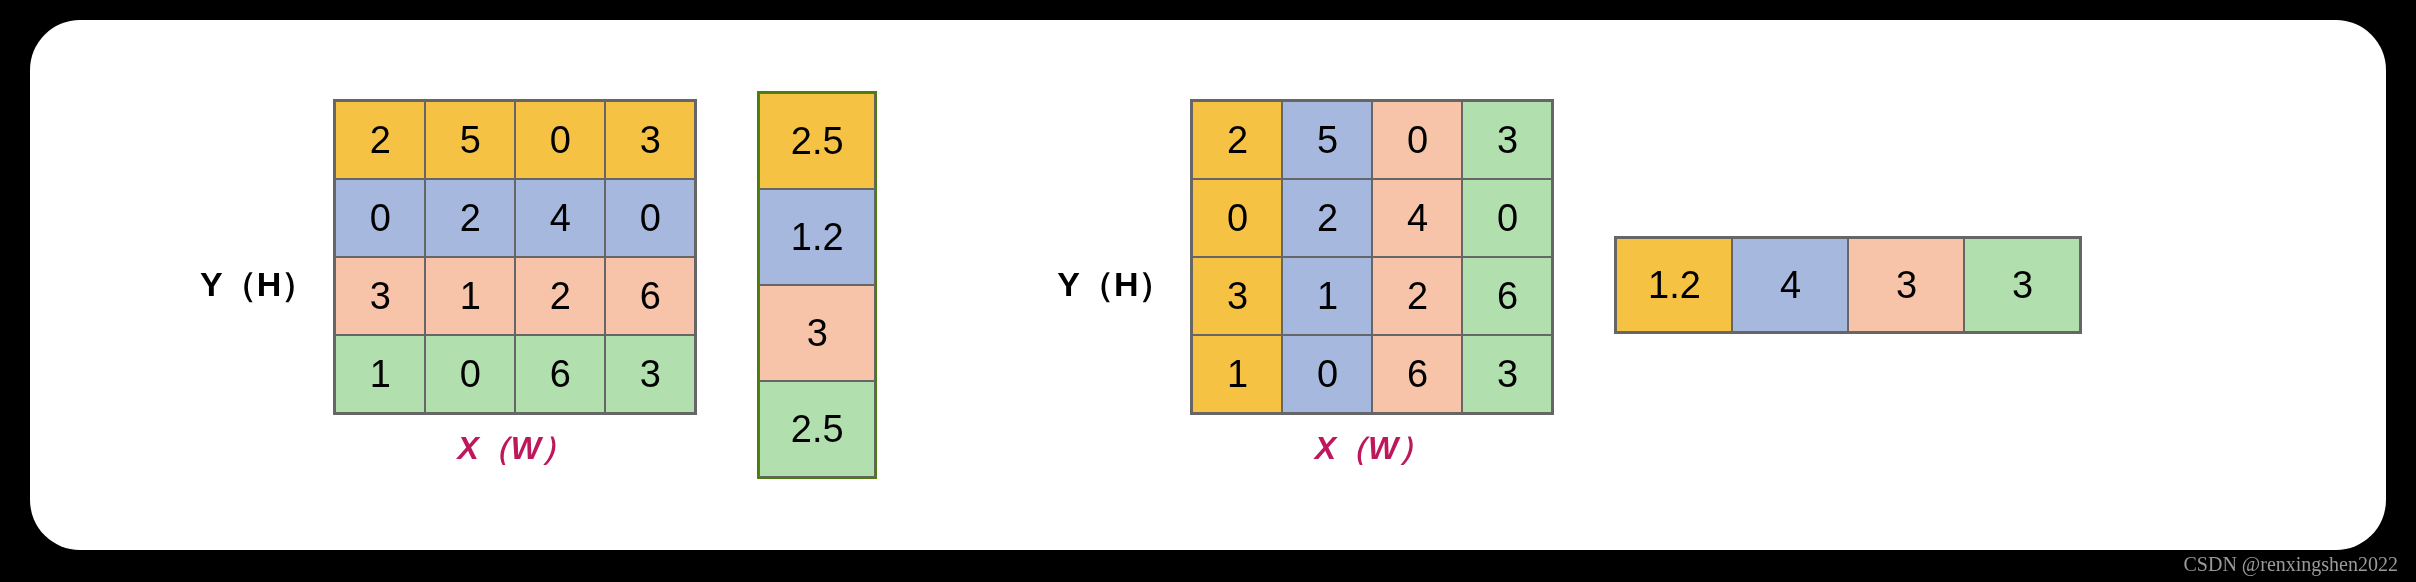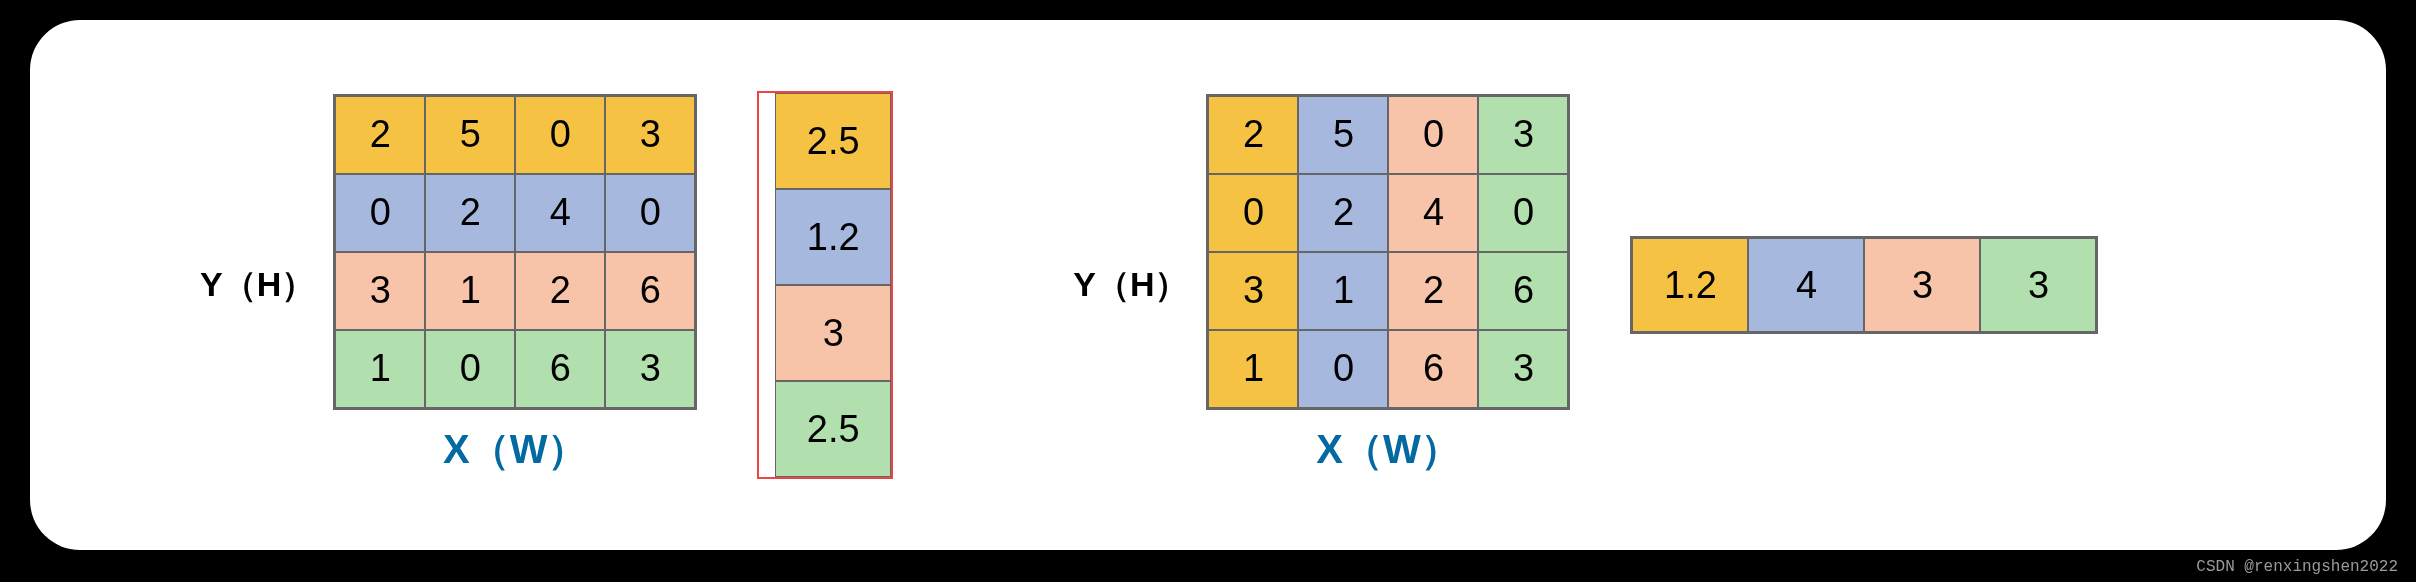--- a/index.html
+++ b/index.html
@@ -65,47 +65,47 @@
     color: #000;
     border: 1px solid #666;
   }
   .cell-tall {
     height: 96px;
   }
   .cell-wide {
     width: 116px;
   }
   .x-label {
-    font-size: 40px;
+    font-size: 32px;
     font-weight: bold;
-    color: #0369a1;
+    color: #be185d;
     white-space: nowrap;
+    font-style: italic;
   }
   .yellow { background: #f6c244; }
   .blue   { background: #a6b8dd; }
   .peach  { background: #f7c4a9; }
   .green  { background: #b2dfae; }
   .vstack {
     display: flex;
     flex-direction: column;
-    border: 2px solid #ef4444;
-    padding-left: 16px;
+    border: 2px solid #4d7c0f;
   }
   .hstack {
     display: flex;
     flex-direction: row;
     border: 2px solid #666;
   }
   .watermark {
     position: absolute;
     right: 18px;
     bottom: 6px;
     color: #9a9a9a;
-    font-size: 16px;
-    font-family: Liberation Mono, monospace;
+    font-size: 20px;
+    font-family: Liberation Serif, serif;
   }
 </style>
 </head>
 <body>
 
 <div class="panel">
 
   <div class="section section-left">
     <div class="matrix-wrap">
       <div class="y-label">Y（H）</div>

